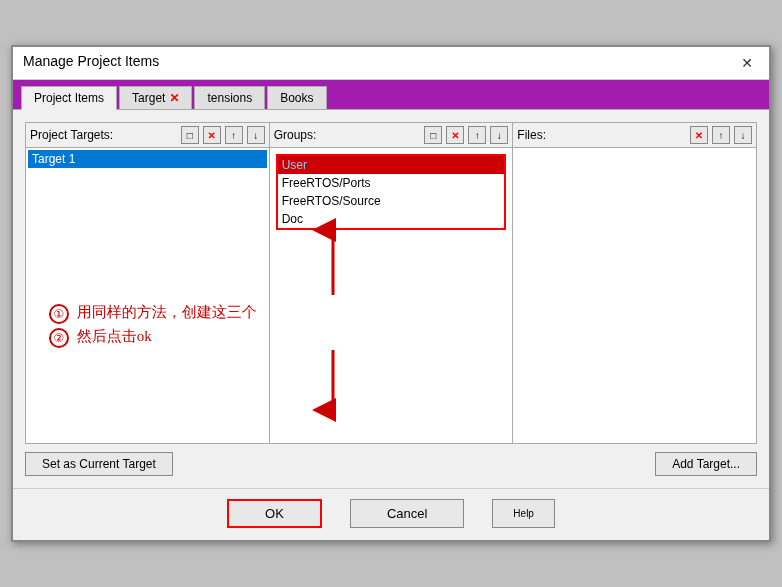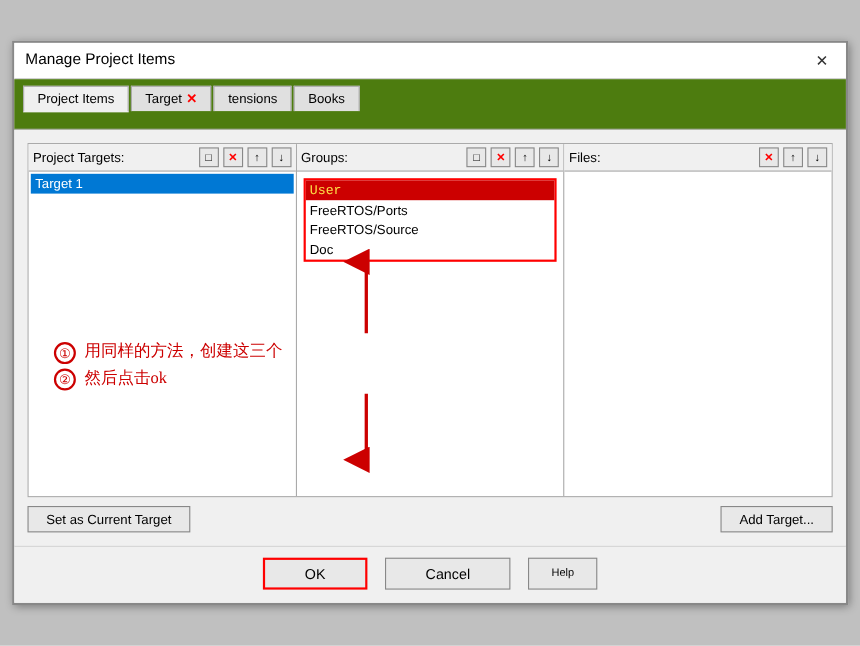--- a/index.html
+++ b/index.html
@@ -37,22 +37,22 @@
       cursor: pointer;
       font-size: 14px;
       color: #333;
       background: none;
       border: none;
       padding: 2px 6px;
     }
 
     .tabs {
       display: flex;
-      background: #4d7c0f;
-      padding: 6px 8px 16px 8px;
+      background: #a21caf;
+      padding: 6px 8px 0 8px;
       border-bottom: 1px solid #aaa;
     }
     .tab {
       padding: 4px 12px;
       border: 1px solid #aaa;
       border-bottom: none;
       background: #e0e0e0;
       cursor: pointer;
       margin-right: 2px;
       font-size: 12px;
@@ -173,21 +173,21 @@
       line-height: 16px;
       font-size: 12px;
       color: #c00;
       margin-right: 4px;
       vertical-align: middle;
     }
 
     .ok-cancel-row {
       display: flex;
       justify-content: center;
-      gap: 16px;
+      gap: 28px;
       padding: 10px 12px 12px 12px;
       background: #f0f0f0;
       border-top: 1px solid #ccc;
     }
     .action-btn {
       padding: 5px 36px;
       font-size: 13px;
       border: 1px solid #888;
       background: #e8e8e8;
       cursor: pointer;
@@ -256,21 +256,21 @@
       <div class="column">
         <div class="col-header">
           <span class="col-header-label">Groups:</span>
           <button class="col-toolbar-btn" title="New">□</button>
           <button class="col-toolbar-btn red-x" title="Delete">✕</button>
           <button class="col-toolbar-btn" title="Move Up">↑</button>
           <button class="col-toolbar-btn" title="Move Down">↓</button>
         </div>
         <div class="col-list">
           <div class="groups-list-container">
-            <div class="list-item selected" style="background:#cc0000;color:#fde047;font-family:Liberation Mono, monospace;">User</div>
+            <div class="list-item selected" style="background:#cc0000;color:#7dd3fc;">User</div>
             <div class="list-item">FreeRTOS/Ports</div>
             <div class="list-item">FreeRTOS/Source</div>
             <div class="list-item">Doc</div>
           </div>
         </div>
       </div>
 
       <div class="column">
         <div class="col-header">
           <span class="col-header-label">Files:</span>

